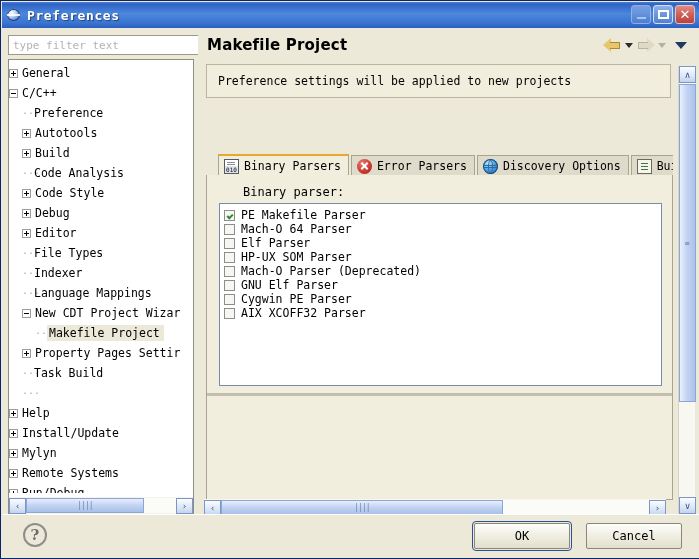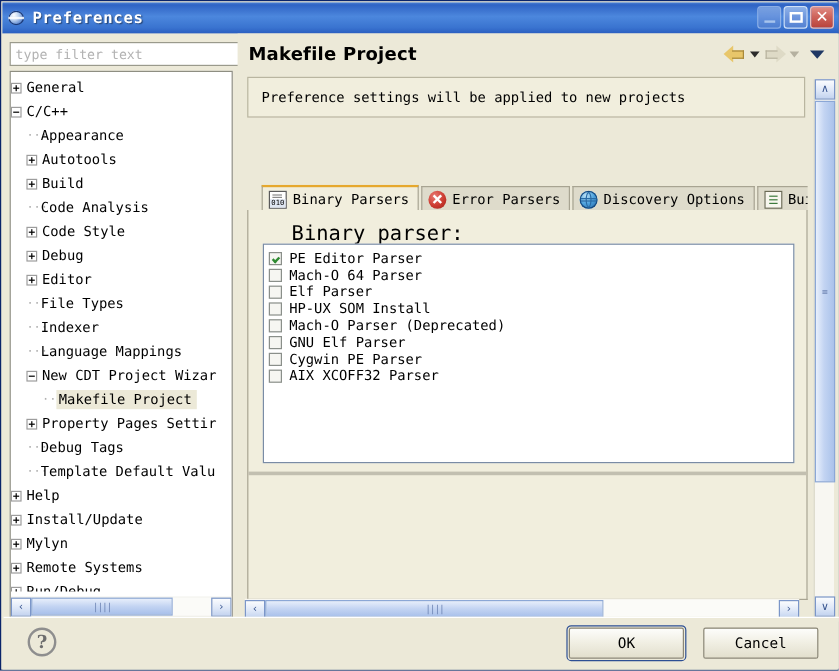--- a/index.html
+++ b/index.html
@@ -388,21 +388,21 @@
     position: absolute; left: 8px; top: 147px;
     width: 467px; height: 325px;
     background: #f1eedd;
     border: 1px solid #a8a492;
     border-top: none;
     box-sizing: border-box;
   }
   .bp-label {
     position: absolute; left: 12px; top: 10px;
     font-family: "DejaVu Sans Mono", monospace;
-    font-size: 17px;
+    font-size: 12px;
     color: #000;
     padding-left: 24px;
   }
   .bp-list {
     position: absolute; left: 12px; top: 28px;
     width: 443px; height: 183px;
     background: #ffffff;
     border: 1px solid #7a8ca5;
     box-sizing: border-box;
     padding: 4px 0 0 4px;
@@ -535,21 +535,21 @@
               <div class="texp plus"></div>
               <span class="tlabel">General</span>
             </div>
             <div class="trow">
               <div class="texp"></div>
               <span class="tlabel">C/C++</span>
             </div>
             <div class="trow">
               <div class="tspace"></div>
               <div class="tdots">···</div>
-              <span class="tlabel">Appearance</span>
+              <span class="tlabel">Preference</span>
             </div>
             <div class="trow">
               <div class="tspace"></div>
               <div class="texp plus"></div>
               <span class="tlabel">Autotools</span>
             </div>
             <div class="trow">
               <div class="tspace"></div>
               <div class="texp plus"></div>
               <span class="tlabel">Build</span>
@@ -601,26 +601,25 @@
               <span class="tlabel">Makefile Project</span>
             </div>
             <div class="trow">
               <div class="tspace"></div>
               <div class="texp plus"></div>
               <span class="tlabel">Property Pages Settir</span>
             </div>
             <div class="trow">
               <div class="tspace"></div>
               <div class="tdots">···</div>
-              <span class="tlabel">Debug Tags</span>
+              <span class="tlabel">Task Build</span>
             </div>
             <div class="trow">
               <div class="tspace"></div>
               <div class="tdots">···</div>
-              <span class="tlabel">Template Default Valu</span>
             </div>
             <div class="trow">
               <div class="texp plus"></div>
               <span class="tlabel">Help</span>
             </div>
             <div class="trow">
               <div class="texp plus"></div>
               <span class="tlabel">Install/Update</span>
             </div>
             <div class="trow">
@@ -685,33 +684,33 @@
             <div class="tabicon ic-builder"></div>
             <span>Builder Sett</span>
           </div>
         </div>
 
       <div class="tabpanel">
         <div class="bp-label">Binary parser:</div>
         <div class="bp-list" id="bp-list">
             <div class="bp-item">
               <div class="cb on"></div>
-              <span>PE Editor Parser</span>
+              <span>PE Makefile Parser</span>
             </div>
             <div class="bp-item">
               <div class="cb"></div>
               <span>Mach-O 64 Parser</span>
             </div>
             <div class="bp-item">
               <div class="cb"></div>
               <span>Elf Parser</span>
             </div>
             <div class="bp-item">
               <div class="cb"></div>
-              <span>HP-UX SOM Install</span>
+              <span>HP-UX SOM Parser</span>
             </div>
             <div class="bp-item">
               <div class="cb"></div>
               <span>Mach-O Parser (Deprecated)</span>
             </div>
             <div class="bp-item">
               <div class="cb"></div>
               <span>GNU Elf Parser</span>
             </div>
             <div class="bp-item">

